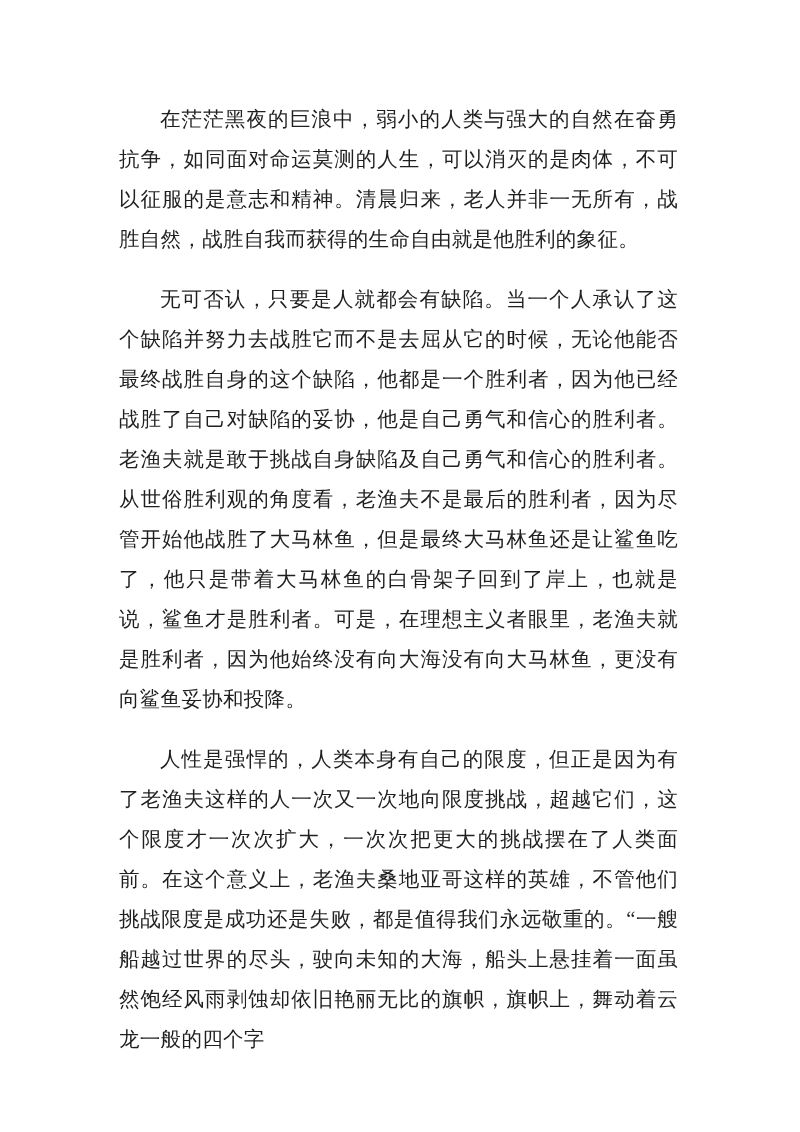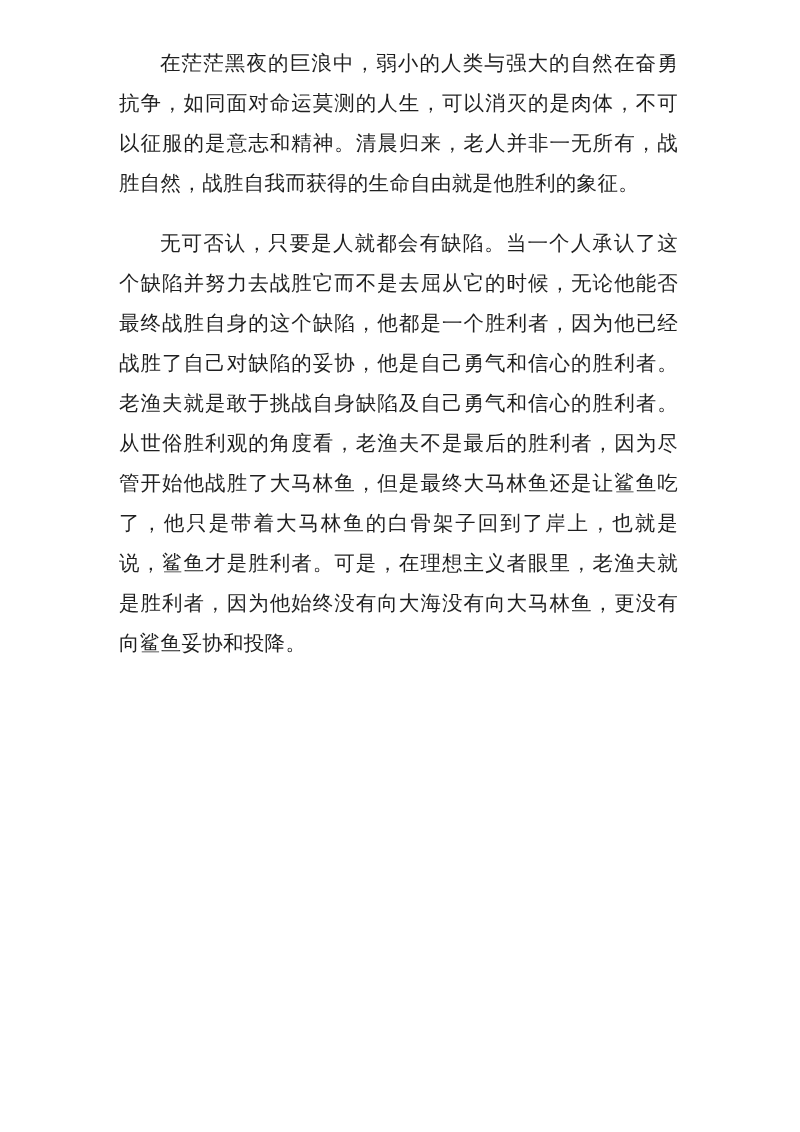--- a/index.html
+++ b/index.html
@@ -11,33 +11,34 @@
     width: 800px;
     height: 1132px;
     overflow: hidden;
     font-family: "Liberation Serif", "DejaVu Serif", serif;
   }
   .page {
     box-sizing: border-box;
     width: 800px;
     height: 1132px;
     background: #ffffff;
-    padding: 43px 122px 0 119px;
+    padding: 99px 122px 0 119px;
   }
   .para {
     margin: 0 0 20px 0;
     font-size: 20.5px;
     line-height: 40px;
     letter-spacing: 0.3px;
     color: #1f1f1f;
     text-align: justify;
     text-indent: 2em;
     text-justify: inter-ideograph;
     font-weight: 400;
   }
 </style>
 </head>
 <body>
 
 <div class="page">
   <p class="para">在茫茫黑夜的巨浪中，弱小的人类与强大的自然在奋勇抗争，如同面对命运莫测的人生，可以消灭的是肉体，不可以征服的是意志和精神。清晨归来，老人并非一无所有，战胜自然，战胜自我而获得的生命自由就是他胜利的象征。</p>
   <p class="para">无可否认，只要是人就都会有缺陷。当一个人承认了这个缺陷并努力去战胜它而不是去屈从它的时候，无论他能否最终战胜自身的这个缺陷，他都是一个胜利者，因为他已经战胜了自己对缺陷的妥协，他是自己勇气和信心的胜利者。老渔夫就是敢于挑战自身缺陷及自己勇气和信心的胜利者。从世俗胜利观的角度看，老渔夫不是最后的胜利者，因为尽管开始他战胜了大马林鱼，但是最终大马林鱼还是让鲨鱼吃了，他只是带着大马林鱼的白骨架子回到了岸上，也就是说，鲨鱼才是胜利者。可是，在理想主义者眼里，老渔夫就是胜利者，因为他始终没有向大海没有向大马林鱼，更没有向鲨鱼妥协和投降。</p>
+  <p class="para">人性是强悍的，人类本身有自己的限度，但正是因为有了老渔夫这样的人一次又一次地向限度挑战，超越它们，这个限度才一次次扩大，一次次把更大的挑战摆在了人类面前。在这个意义上，老渔夫桑地亚哥这样的英雄，不管他们挑战限度是成功还是失败，都是值得我们永远敬重的。“一艘船越过世界的尽头，驶向未知的大海，船头上悬挂着一面虽然饱经风雨剥蚀却依旧艳丽无比的旗帜，旗帜上，舞动着云龙一般的四个字</p>
 </div>
 
 </body></html>

